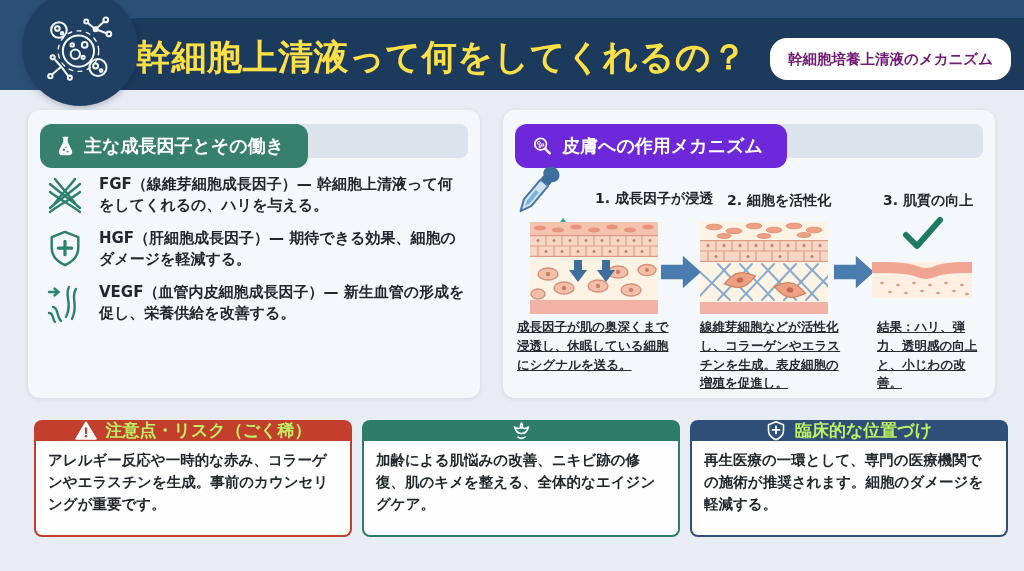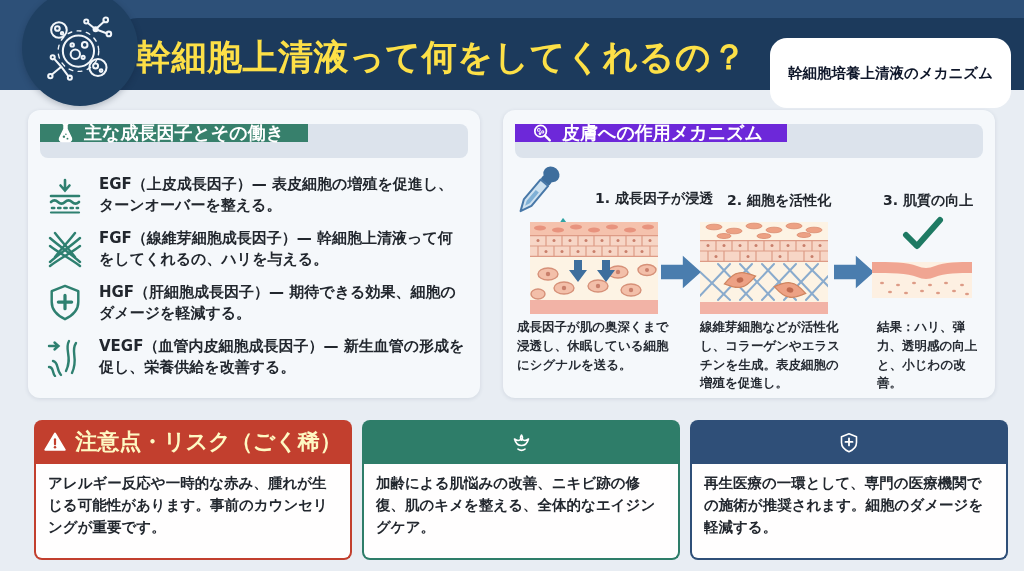--- a/index.html
+++ b/index.html
@@ -4,47 +4,47 @@
 <style>
   html,body{margin:0;padding:0;}
   body{width:1024px;height:571px;overflow:hidden;font-family:"DejaVu Sans","Liberation Sans",sans-serif;}
   .stage{position:relative;width:1024px;height:571px;background:#e8edf3;overflow:hidden;}
 
   
   .header-outer{position:absolute;left:0;top:0;width:1024px;height:90px;background:#2d5078;}
   .header-band{position:absolute;left:112px;top:18px;width:912px;height:72px;background:#1c3a5c;border-radius:26px 0 0 0;}
   .header-circle{position:absolute;left:22px;top:-10px;width:116px;height:116px;border-radius:50%;background:#1f4062;display:flex;align-items:center;justify-content:center;box-shadow:0 2px 6px rgba(10,25,45,.25);}
   .page-title{position:absolute;left:136px;top:34px;margin:0;font-size:35px;font-weight:900;color:#fde047;letter-spacing:.5px;white-space:nowrap;}
-  .header-badge{position:absolute;left:770px;top:38px;height:34px;line-height:34px;padding:18px 18px;background:#ffffff;border-radius:17px;font-size:14.5px;font-weight:700;color:#0f172a;white-space:nowrap;}
+  .header-badge{position:absolute;left:770px;top:38px;height:34px;line-height:34px;padding:4px 18px;background:#ffffff;border-radius:17px;font-size:14.5px;font-weight:700;color:#701a75;white-space:nowrap;}
 
   
   .panel{position:absolute;background:#f5f8fb;border-radius:12px;box-shadow:0 1px 4px rgba(40,60,90,.12);}
   .panel-left{left:28px;top:110px;width:452px;height:288px;}
   .panel-right{left:503px;top:110px;width:492px;height:288px;}
   .panel-head{position:relative;margin:14px 12px 0 12px;height:34px;background:#dce3ec;border-radius:8px;}
-  .pill{position:absolute;left:0;top:0;height:18px;display:flex;align-items:center;gap:9px;padding:0 24px 0 16px;border-radius:0;color:#fff;font-size:18px;font-weight:800;white-space:nowrap;}
+  .pill{position:absolute;left:0;top:0;height:44px;display:flex;align-items:center;gap:9px;padding:0 24px 0 16px;border-radius:12px;color:#fff;font-size:18px;font-weight:800;white-space:nowrap;}
   .pill-green{background:#37806c;}
   .pill-navy{background:#6d28d9;}
 
   
   .gf-list{list-style:none;margin:16px 0 0 0;padding:0 14px 0 14px;display:flex;flex-direction:column;gap:12px;}
   .gf-item{display:flex;align-items:center;gap:11px;}
   .gf-icon{flex:none;width:46px;display:flex;align-items:center;justify-content:center;}
   .gf-text{margin:0;font-size:15px;font-weight:700;color:#22272e;line-height:1.4;}
 
   
   .mech{position:absolute;inset:0;}
   .step-label{position:absolute;margin:0;font-size:14px;font-weight:800;color:#22272e;white-space:nowrap;}
   .mech-block{position:absolute;}
-  .mech-caption{position:absolute;margin:0;font-size:12.5px;font-weight:700;color:#262b33;line-height:1.5;}
+  .mech-caption{position:absolute;margin:0;font-size:12.5px;font-weight:700;color:#262b33;line-height:1.5;text-decoration:underline;}
   .flow-arrow{position:absolute;}
 
   
   .card{position:absolute;top:420px;width:318px;height:132px;border-radius:9px;}
-  .card-head{height:44px;border-radius:8px 8px 0 0;display:flex;align-items:center;justify-content:center;gap:9px;color:#fef9c3;font-size:22px;font-weight:800;}
+  .card-head{height:21px;border-radius:8px 8px 0 0;display:flex;align-items:center;justify-content:center;gap:9px;color:#bef264;font-size:17px;font-weight:800;}
   .card-body{box-sizing:border-box;height:96px;background:#fffefe;border:2.5px solid #000;border-top:none;border-radius:0 0 8px 8px;padding:9px 12px;margin:0;font-size:14.5px;font-weight:700;color:#22272e;line-height:1.5;}
   .card-red  .card-head{background:#c23f2e;} .card-red  .card-body{border-color:#c23f2e;}
   .card-green .card-head{background:#2e7d69;} .card-green .card-body{border-color:#2e7d69;}
   .card-navy .card-head{background:#2f4f78;} .card-navy .card-body{border-color:#2f4f78;}
 </style>
 </head>
 <body>
 
 <div class="stage">
 
@@ -89,32 +89,20 @@
             <circle cx="14.5" cy="19.5" r="1.2" fill="#37806c"></circle>
             <circle cx="12.5" cy="14" r="1" fill="#37806c"></circle>
           </svg>
         </span>
         <span>主な成長因子とその働き</span>
       </div>
     </div>
     <ul class="gf-list">
       <li class="gf-item">
         <span class="gf-icon">
-          <svg width="40" height="40" viewBox="0 0 40 40" fill="none" stroke="#2e8070" stroke-width="2.6" stroke-linecap="round">
-            <path d="M20 5 V14 M15.5 10.5 L20 15.5 L24.5 10.5"></path>
-            <path d="M6 21 H34"></path>
-            <path d="M6 27 q3.5 -3.4 7 0 t7 0 t7 0 t7 0"></path>
-            <path d="M7 33 H33" stroke-dasharray="2.2 4"></path>
-            <path d="M6 37.5 H34" stroke-width="2.2"></path>
-          </svg>
-        </span>
-        <p class="gf-text">EGF（上皮成長因子）— 表皮細胞の増殖を促進し、ターンオーバーを整える。</p>
-      </li>
-      <li class="gf-item">
-        <span class="gf-icon">
           <svg width="40" height="40" viewBox="0 0 40 40" fill="none" stroke="#2e8070" stroke-width="2.4" stroke-linecap="round">
             <path d="M5 9 C14 17, 26 25, 35 33"></path>
             <path d="M5 17 C14 24, 26 30, 35 37"></path>
             <path d="M35 9 C26 17, 14 25, 5 33"></path>
             <path d="M35 17 C26 24, 14 30, 5 37"></path>
             <path d="M10 4 C16 12, 24 20, 30 28"></path>
             <path d="M30 4 C24 12, 16 20, 10 28"></path>
           </svg>
         </span>
         <p class="gf-text">FGF（線維芽細胞成長因子）— 幹細胞上清液って何をしてくれるの、ハリを与える。</p>
@@ -339,21 +327,21 @@
     <div class="card-head">
       <span style="display:flex;">
         <svg width="22" height="20" viewBox="0 0 24 22">
           <path d="M12 2 L22.5 19.5 H1.5 Z" fill="#ffffff" stroke="#ffffff" stroke-width="2.5" stroke-linejoin="round"></path>
           <path d="M12 8 V13.6" stroke="#c23f2e" stroke-width="2.4" stroke-linecap="round"></path>
           <circle cx="12" cy="16.8" r="1.4" fill="#c23f2e"></circle>
         </svg>
       </span>
       <span>注意点・リスク（ごく稀）</span>
     </div>
-    <p class="card-body">アレルギー反応や一時的な赤み、腫れが生じる可能性があります。事前のカウンセリングが重要です。</p>
+    <p class="card-body">アレルギー反応や一時的な赤み、コラーゲンやエラスチンを生成。事前のカウンセリングが重要です。</p>
   </section>
 
   <section class="card card-green" style="left:362px;">
     <div class="card-head">
       <span style="display:flex;">
         <svg width="21" height="21" viewBox="0 0 24 24" fill="none" stroke="#ffffff" stroke-width="1.8" stroke-linecap="round" stroke-linejoin="round">
           <path d="M4 8 C5.5 13.5 9 15.5 12 15.5 C15 15.5 18.5 13.5 20 8 C17 10.2 14.2 10 12 8.2 C9.8 10 7 10.2 4 8 Z"></path>
           <path d="M12 3.5 C10.4 5.8 10.4 7.6 12 9.4 C13.6 7.6 13.6 5.8 12 3.5 Z"></path>
           <path d="M8 19.5 q4 3 8 0"></path>
         </svg>
@@ -363,17 +351,18 @@
   </section>
 
   <section class="card card-navy" style="left:690px;">
     <div class="card-head">
       <span style="display:flex;">
         <svg width="20" height="21" viewBox="0 0 24 25" fill="none" stroke="#ffffff" stroke-width="1.9" stroke-linecap="round" stroke-linejoin="round">
           <path d="M12 2 L21 5.5 V12.5 c0 5.5 -4 9 -9 11 c-5 -2 -9 -5.5 -9 -11 V5.5 Z"></path>
           <path d="M12 7.5 V16 M7.8 11.8 H16.2" stroke-width="2.2"></path>
         </svg>
       </span>
+      <span>臨床的な位置づけ</span>
     </div>
     <p class="card-body">再生医療の一環として、専門の医療機関での施術が推奨されます。細胞のダメージを軽減する。</p>
   </section>
 
 </div>
 
 </body></html>

